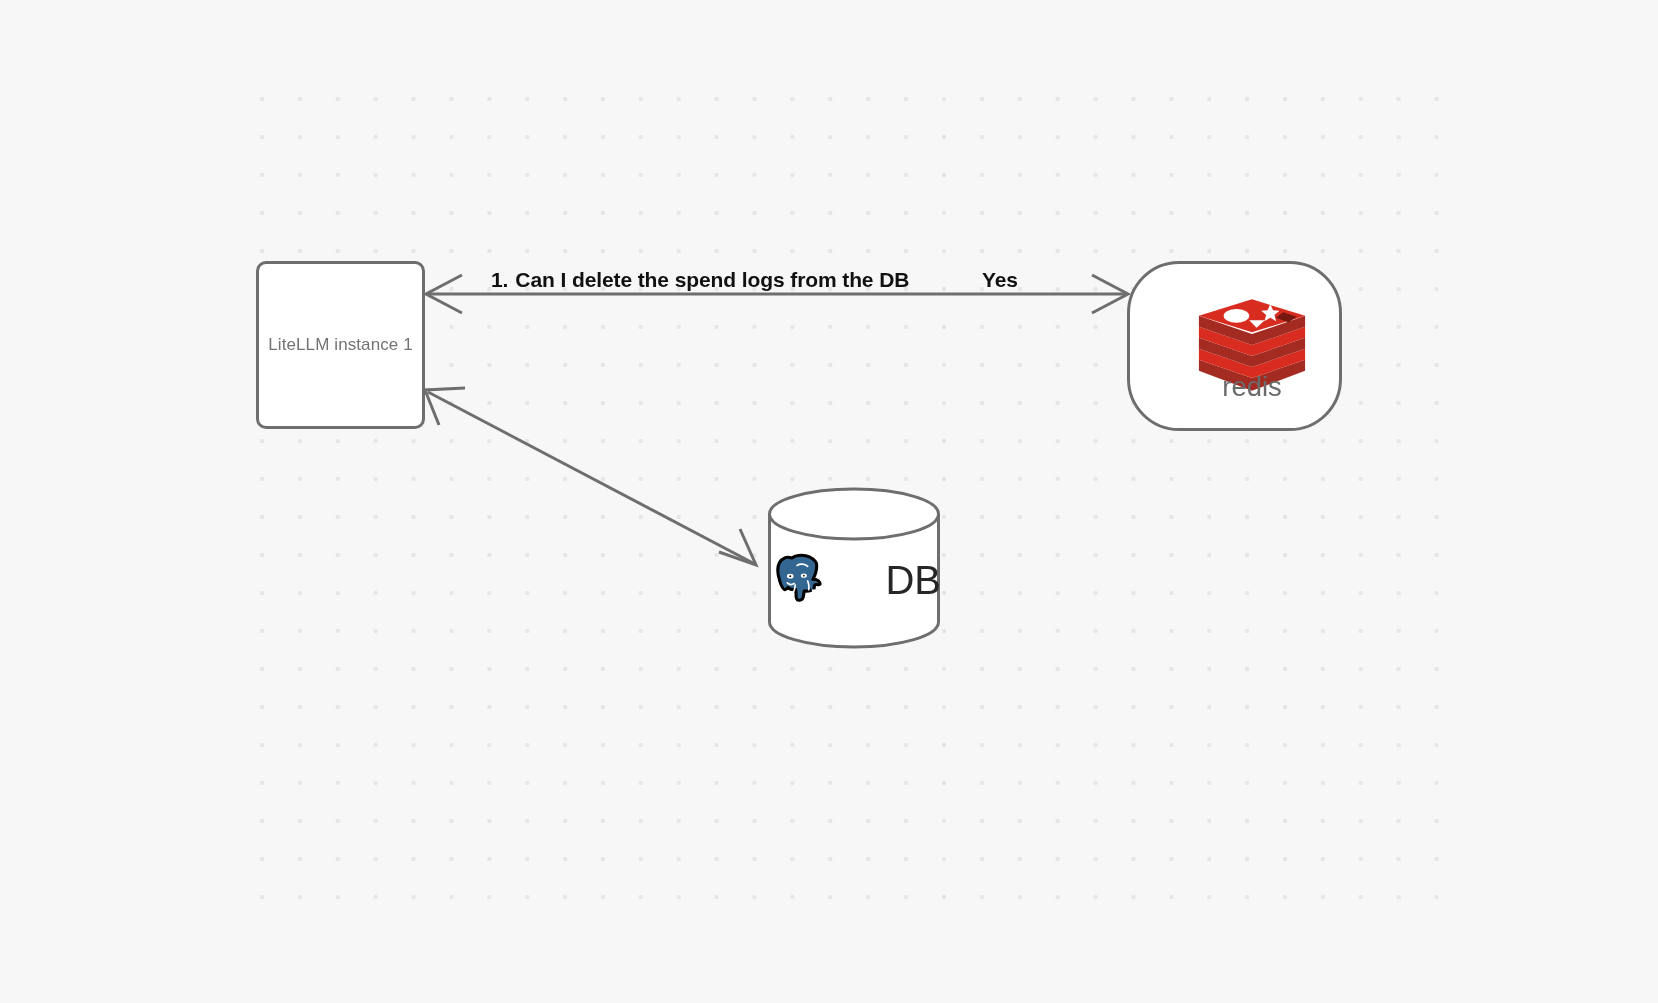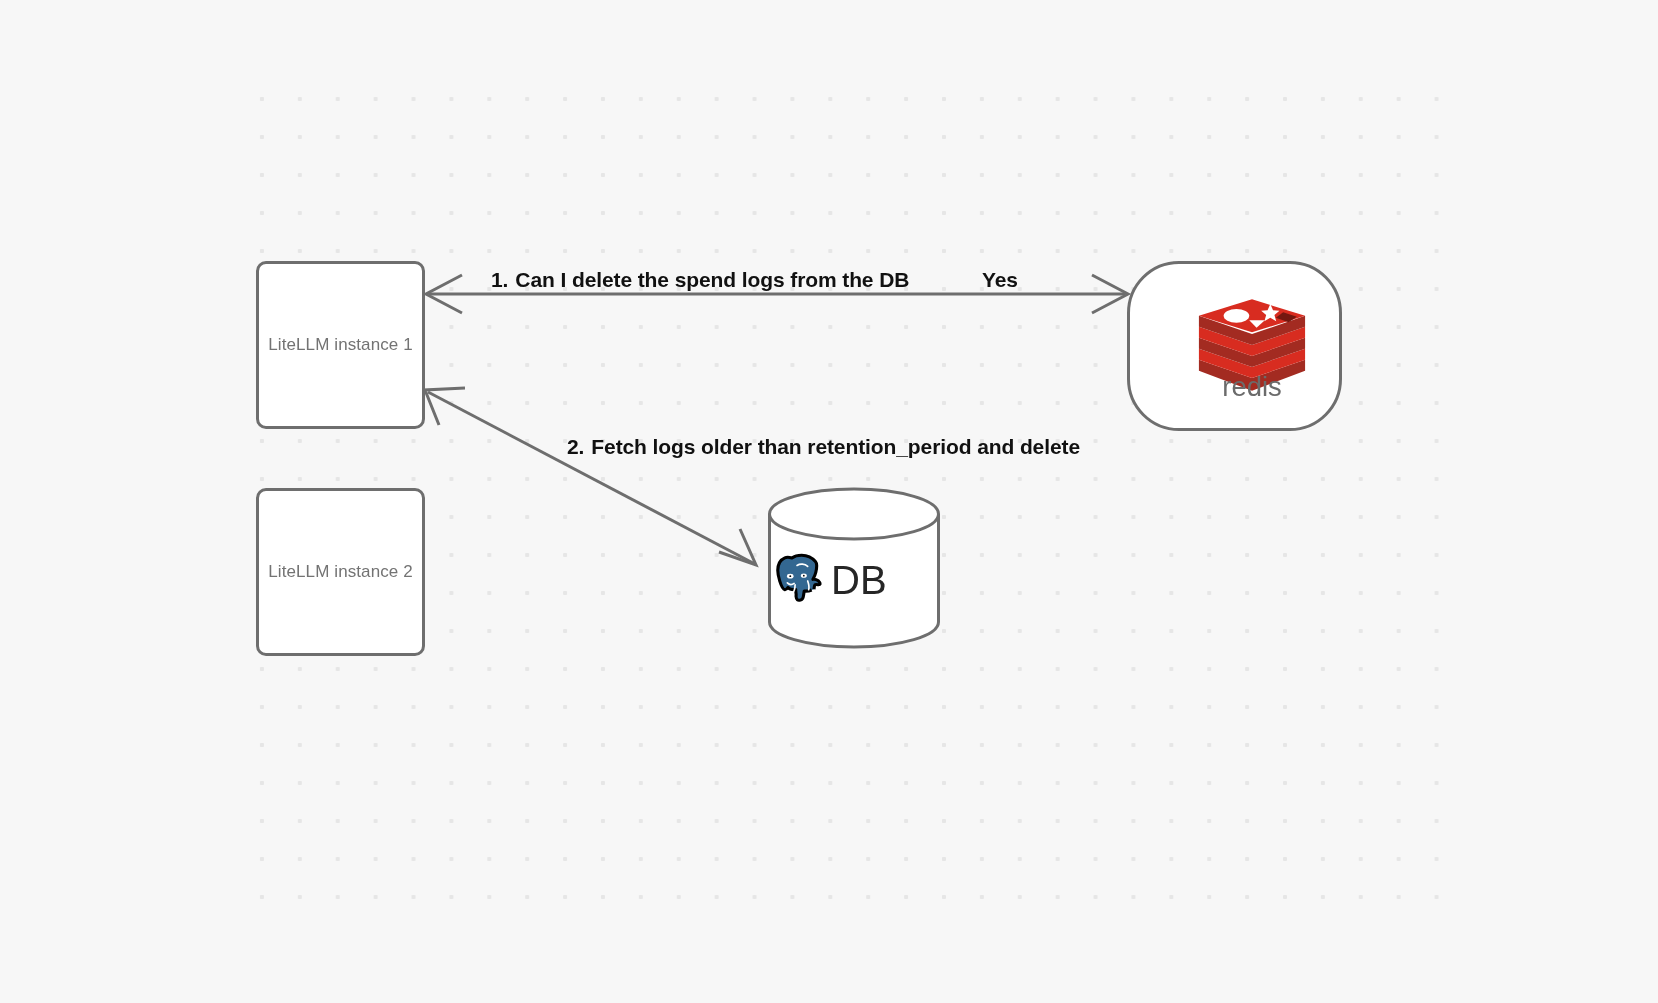--- a/index.html
+++ b/index.html
@@ -77,21 +77,21 @@
     left: 752px; top: 487px;
     width: 174px; height: 162px;
   }
   #db-svg { position: absolute; left: 0; top: 0; width: 174px; height: 162px; }
   #db-inner {
     position: absolute;
     left: 0; top: 48px;
     width: 174px; height: 90px;
     display: flex;
     align-items: center;
-    justify-content: flex-start;
+    justify-content: space-between;
     gap: 2px;
   }
   #pg-elephant { width: 62px; height: 62px; display:block; }
   #db-text {
     font-family: "Liberation Sans", sans-serif;
     font-size: 40px;
     color: #262626;
     line-height: 1;
   }
 
@@ -143,31 +143,25 @@
 
     <path class="edge-path" d="M 704 552 L 741 565 L 725 529"></path>
   </svg>
 
   <div class="edge-label" id="label-edge-1">
     <span id="label-edge-1-num">1.</span><span>Can I delete the spend logs from the DB</span>
   </div>
 
   <div class="edge-label" id="label-edge-yes">Yes</div>
 
-  <div class="edge-label" id="label-edge-2">
-    <span id="label-edge-2-num">2.</span><span>Fetch logs older than retention_period and delete</span>
-  </div>
 
   <div class="node-box" id="node-litellm-1">
     <span class="node-label">LiteLLM instance 1</span>
   </div>
 
-  <div class="node-box" id="node-litellm-2">
-    <span class="node-label">LiteLLM instance 2</span>
-  </div>
 
 
   <div id="node-redis">
     <svg id="redis-logo" viewBox="0 0 140 118">
 
       <polygon points="70,94 128,74 128,86 70,108 12,86 12,74" fill="#a32b21"></polygon>
       <polygon points="70,82 128,62 128,74 70,94 12,74 12,62" fill="#d82c20"></polygon>
 
       <polygon points="70,70 128,50 128,62 70,82 12,62 12,50" fill="#a32b21"></polygon>
       <polygon points="70,58 128,38 128,50 70,70 12,50 12,38" fill="#d82c20"></polygon>

